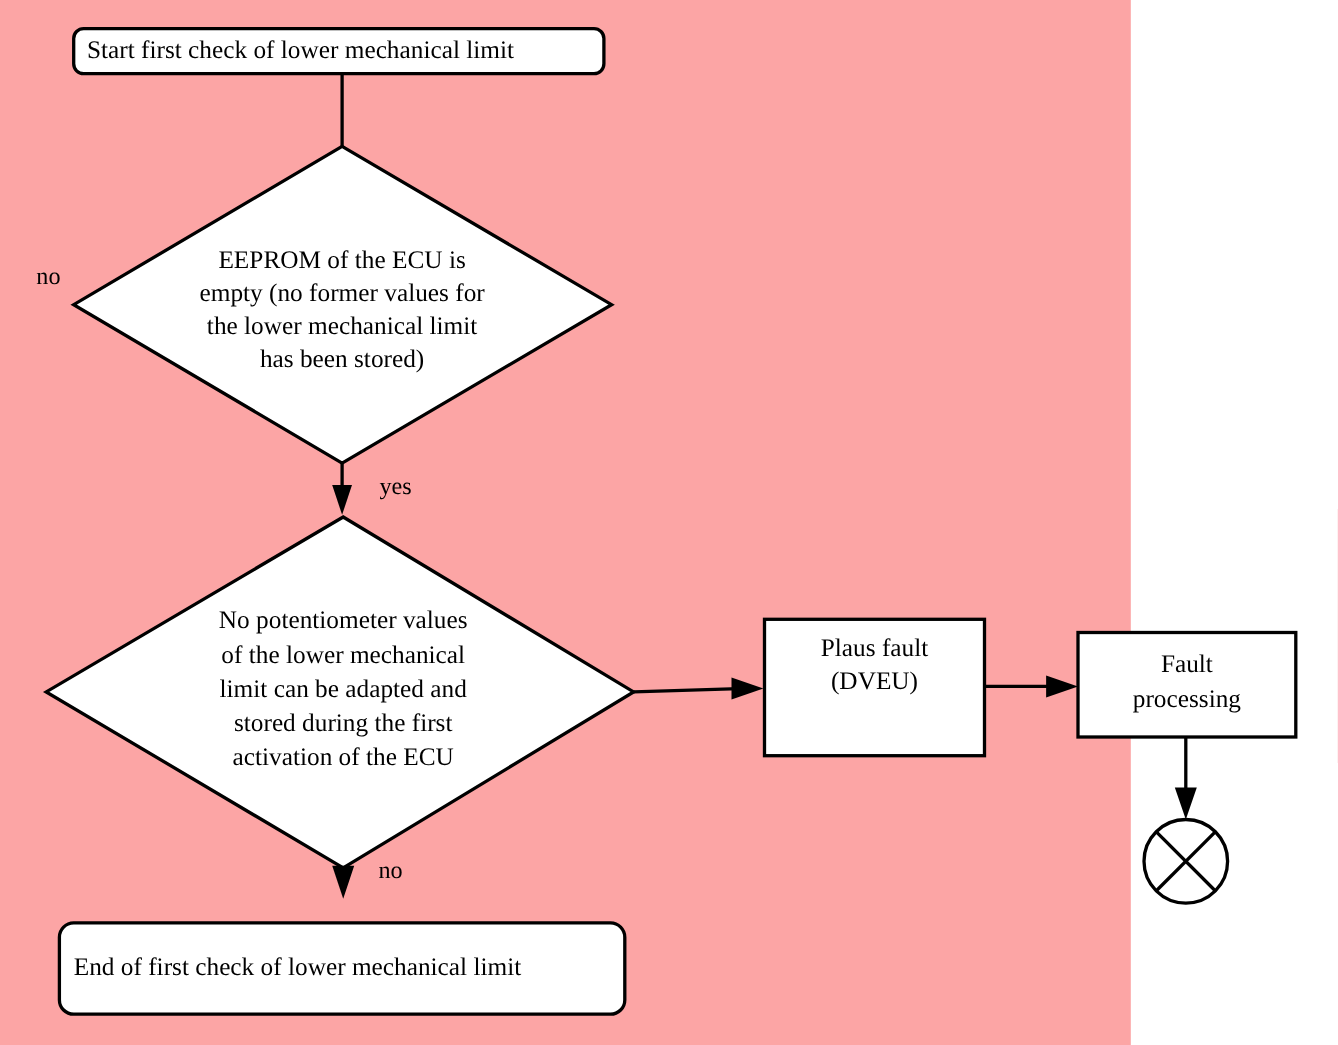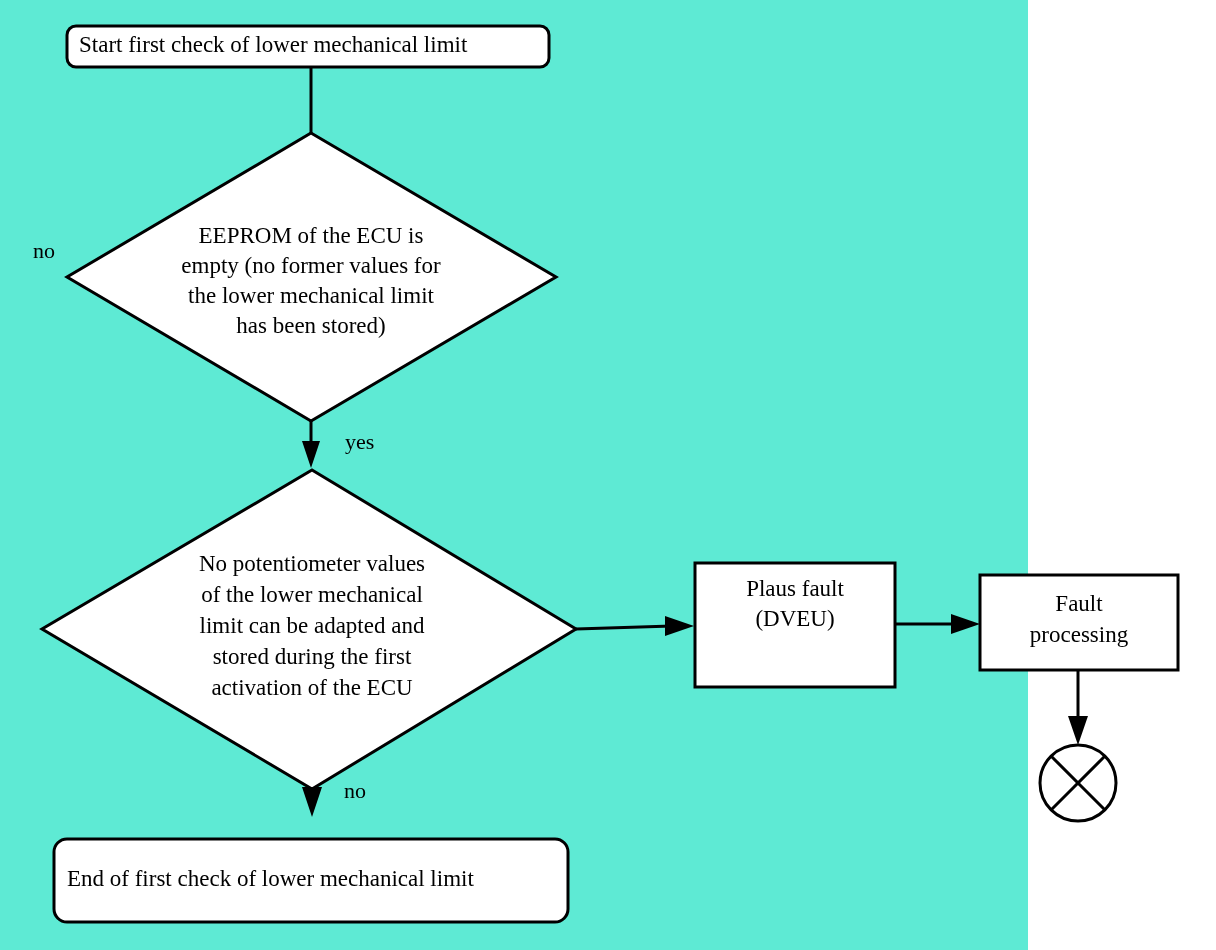--- a/index.html
+++ b/index.html
@@ -10,21 +10,21 @@
   body {
     width: 1216px;
     height: 950px;
     overflow: hidden;
     font-family: "Liberation Serif", "DejaVu Serif", serif;
   }
   #flowchart-root {
     position: relative;
     width: 1028px;
     height: 950px;
-    background: #5eead4;
+    background: #fca5a5;
   }
   svg.chart-canvas {
     display: block;
     width: 1216px;
     height: 950px;
   }
   .shape-stroke {
     fill: none;
     stroke: #000000;
     stroke-width: 3;

